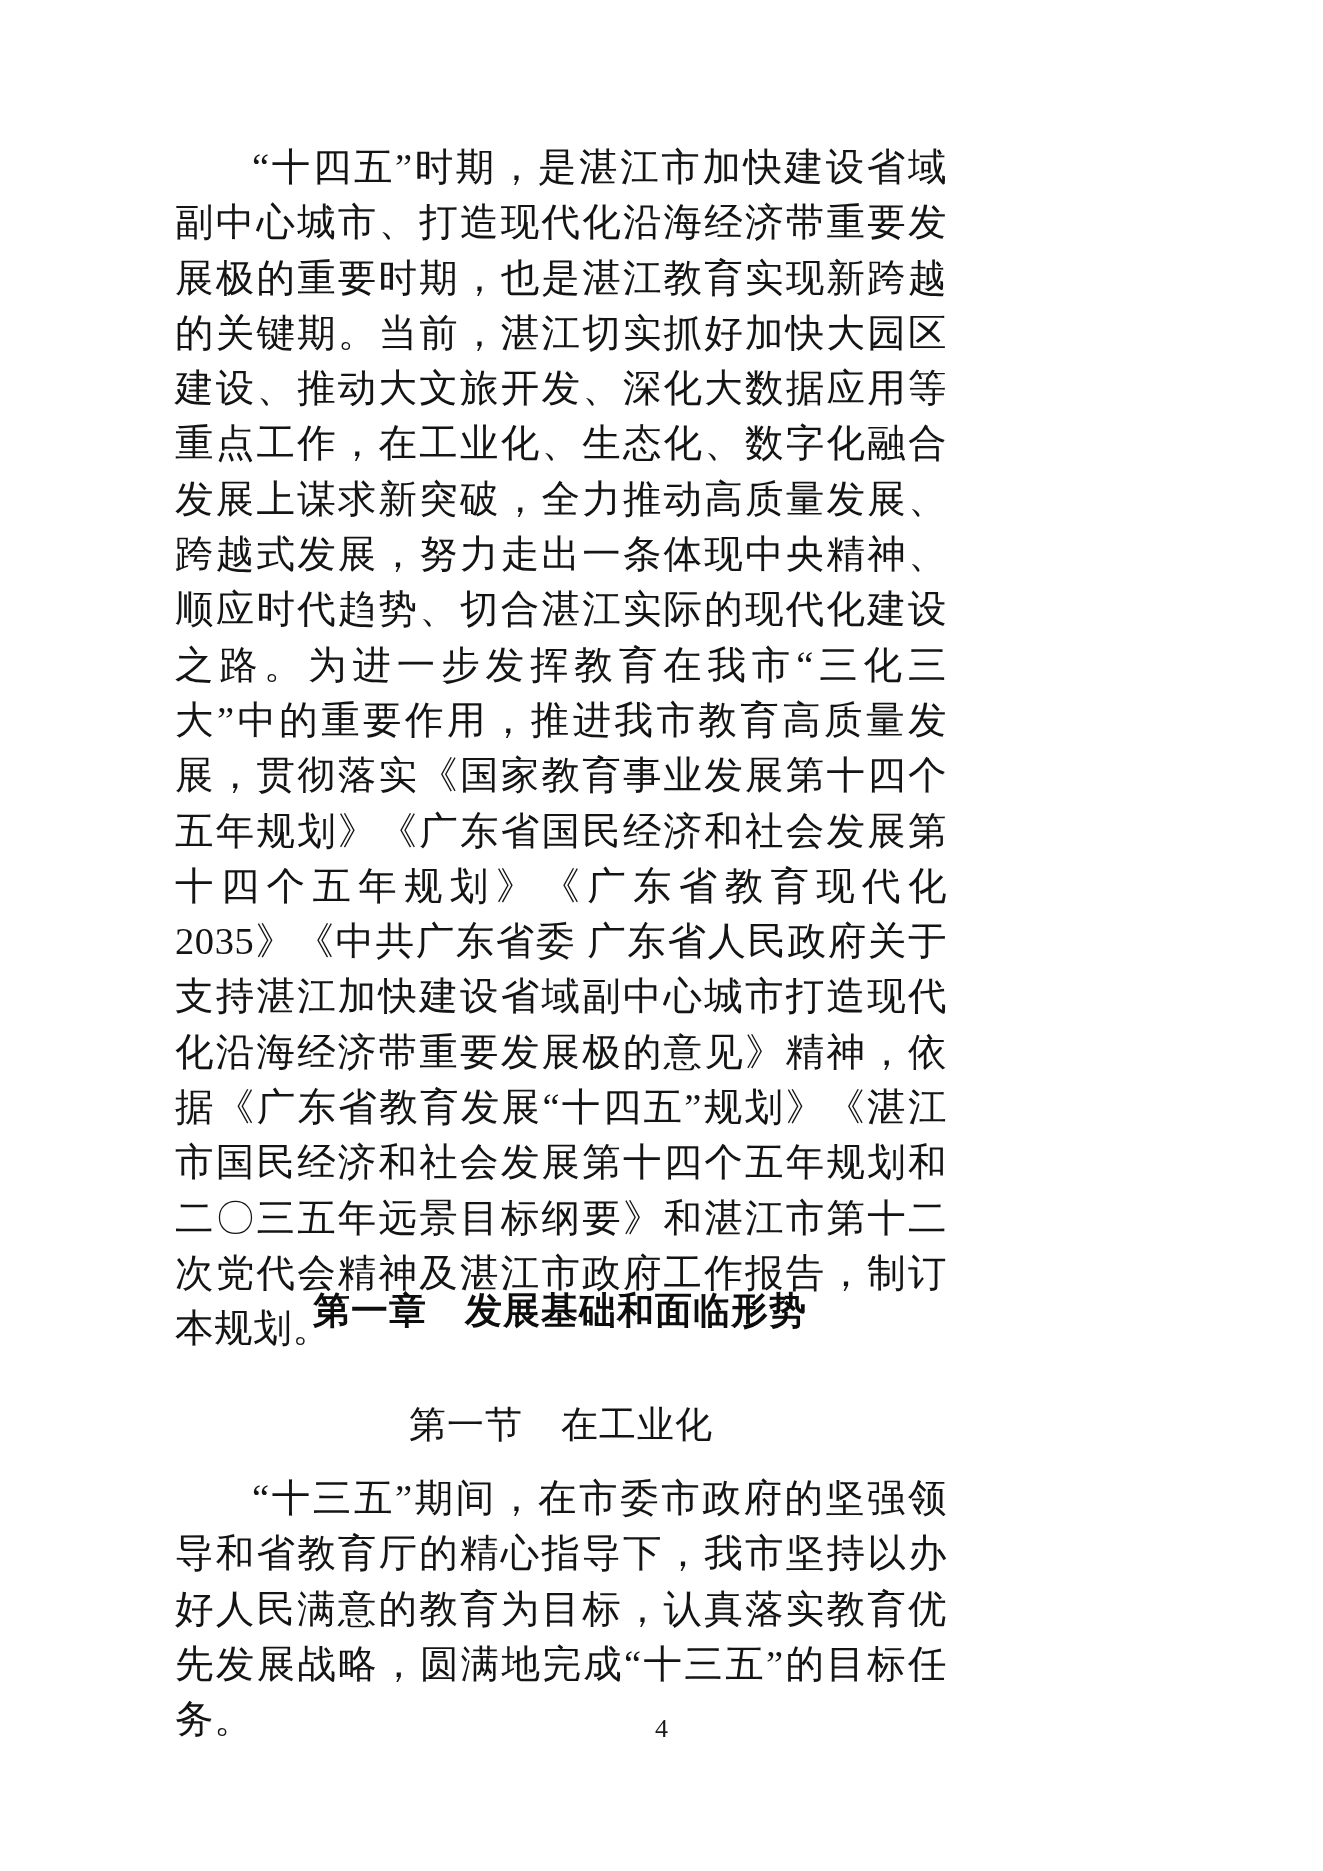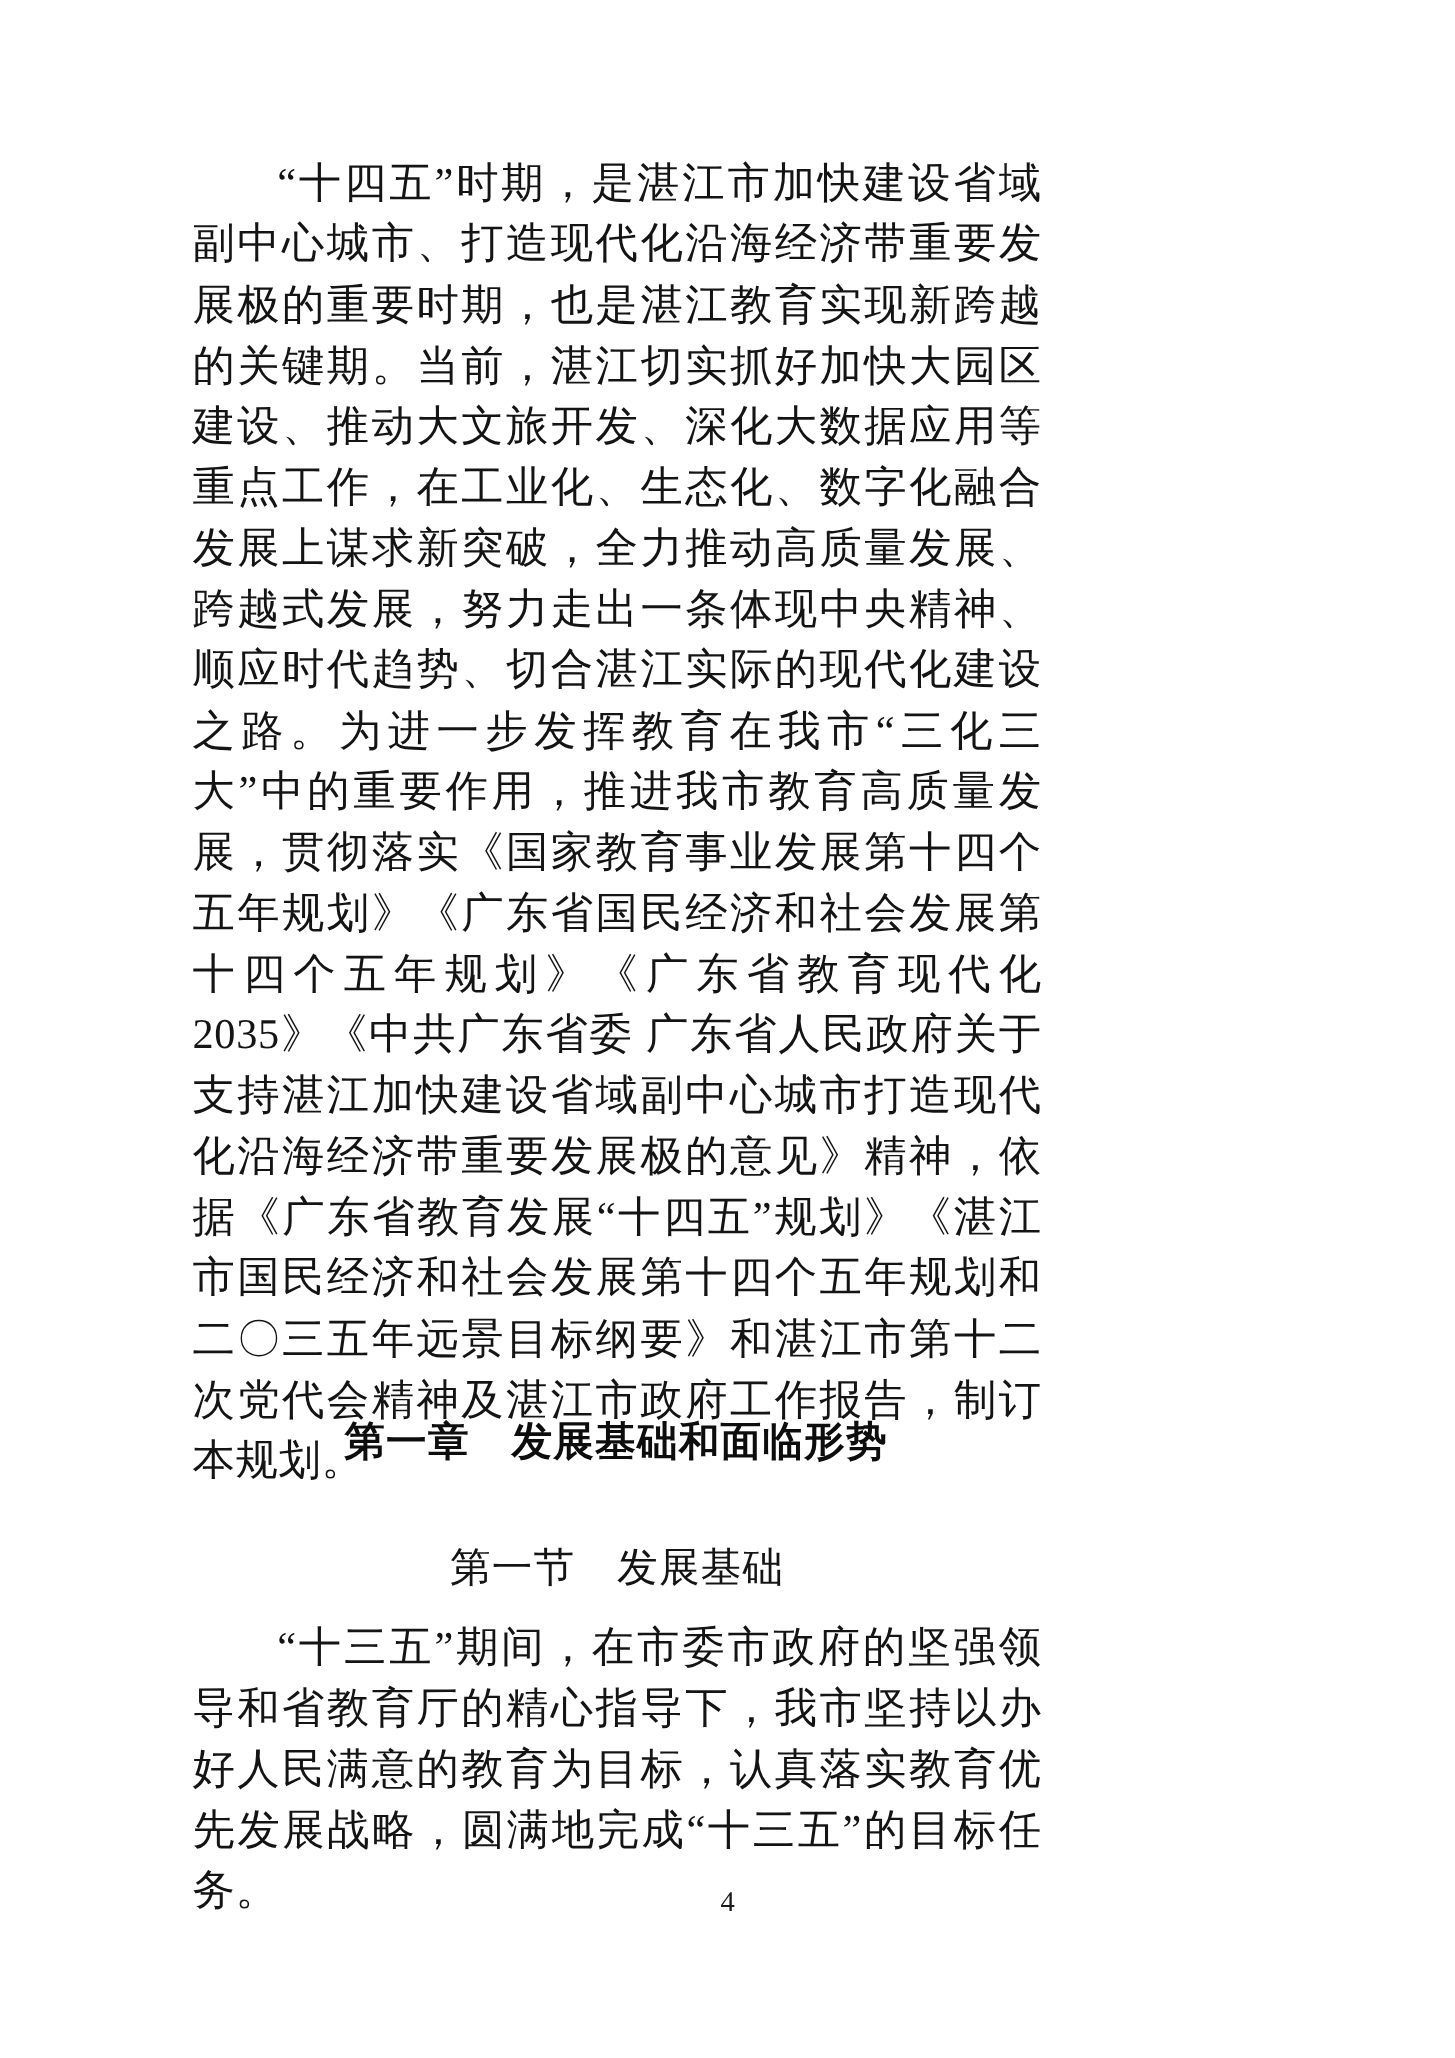--- a/index.html
+++ b/index.html
@@ -98,21 +98,21 @@
 <body>
 
 <div class="page">
 
   <div class="text-column">
     <p class="para">“十四五”时期，是湛江市加快建设省域副中心城市、打造现代化沿海经济带重要发展极的重要时期，也是湛江教育实现新跨越的关键期。当前，湛江切实抓好加快大园区建设、推动大文旅开发、深化大数据应用等重点工作，在工业化、生态化、数字化融合发展上谋求新突破，全力推动高质量发展、跨越式发展，努力走出一条体现中央精神、顺应时代趋势、切合湛江实际的现代化建设之路。为进一步发挥教育在我市“三化三大”中的重要作用，推进我市教育高质量发展，贯彻落实《国家教育事业发展第十四个五年规划》《广东省国民经济和社会发展第十四个五年规划》《广东省教育现代化 2035》《中共广东省委 广东省人民政府关于支持湛江加快建设省域副中心城市打造现代化沿海经济带重要发展极的意见》精神，依据《广东省教育发展“十四五”规划》《湛江市国民经济和社会发展第十四个五年规划和二〇三五年远景目标纲要》和湛江市第十二次党代会精神及湛江市政府工作报告，制订本规划。</p>
   </div>
 
   <div class="chapter-heading">第一章　发展基础和面临形势</div>
 
-  <div class="section-heading">第一节　发展基础</div>
+  <div class="section-heading">第一节　在工业化</div>
 
   <div class="para-second">
     <p class="para">“十三五”期间，在市委市政府的坚强领导和省教育厅的精心指导下，我市坚持以办好人民满意的教育为目标，认真落实教育优先发展战略，圆满地完成“十三五”的目标任务。</p>
   </div>
 
   <div class="page-number">4</div>
 
 </div>
 
 </body></html>

